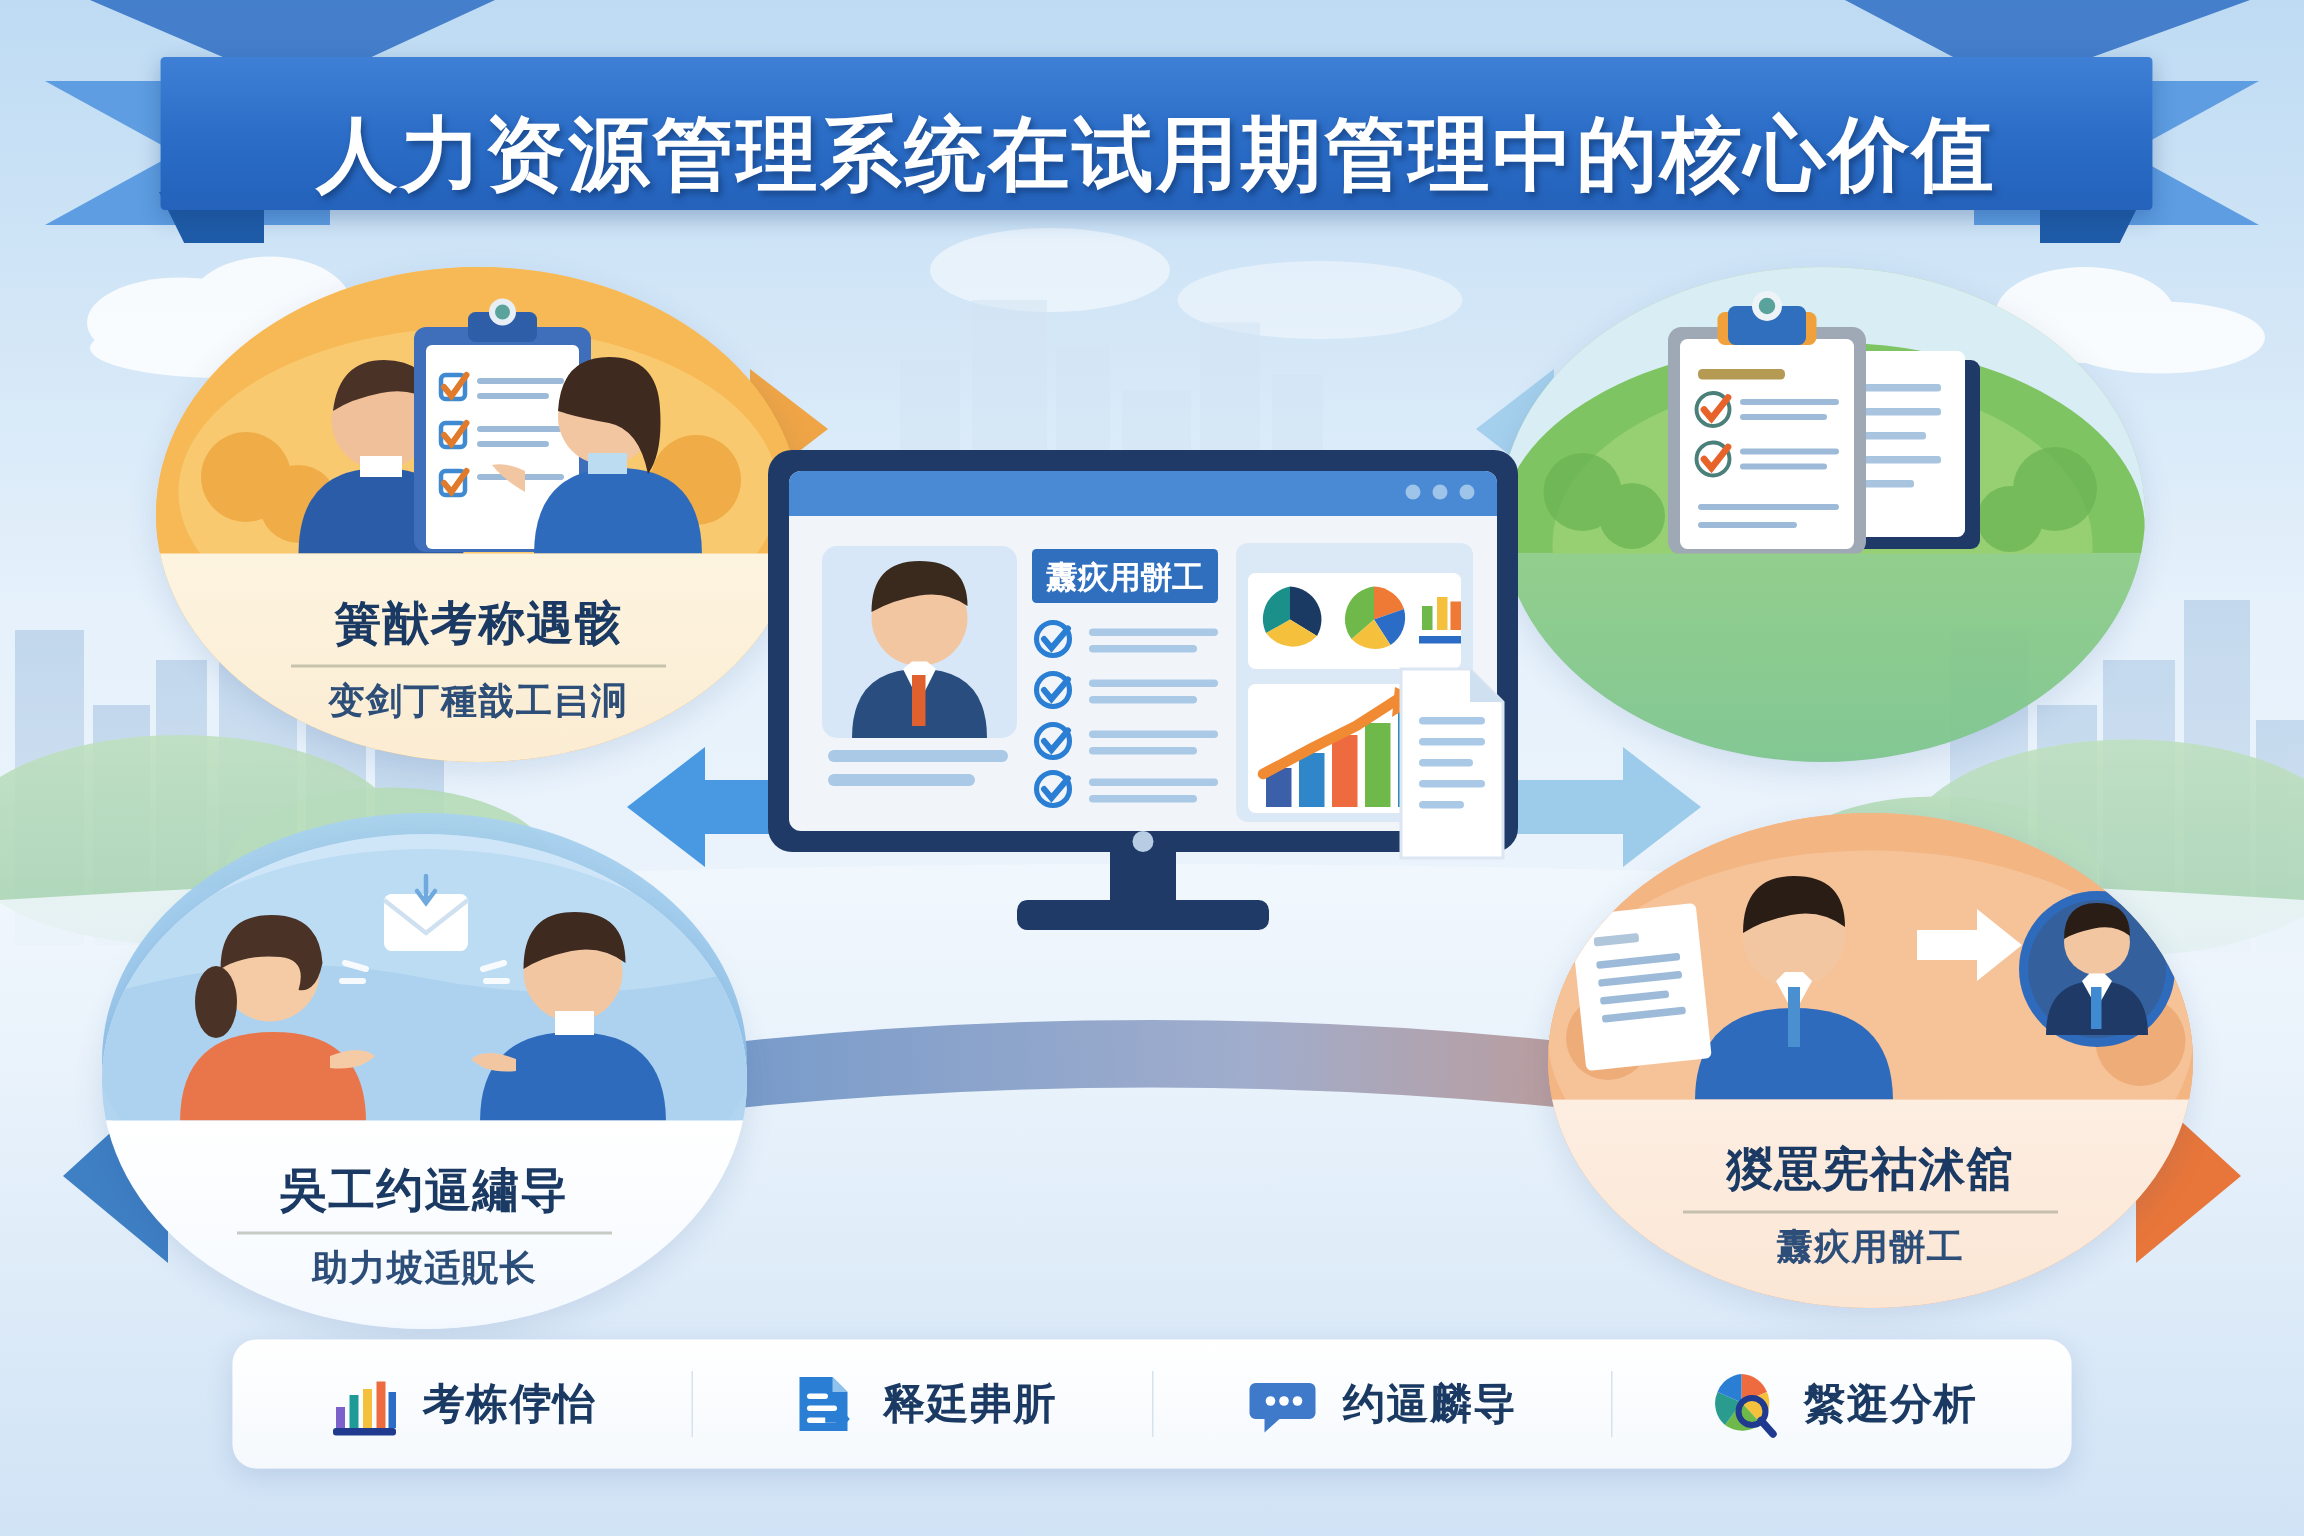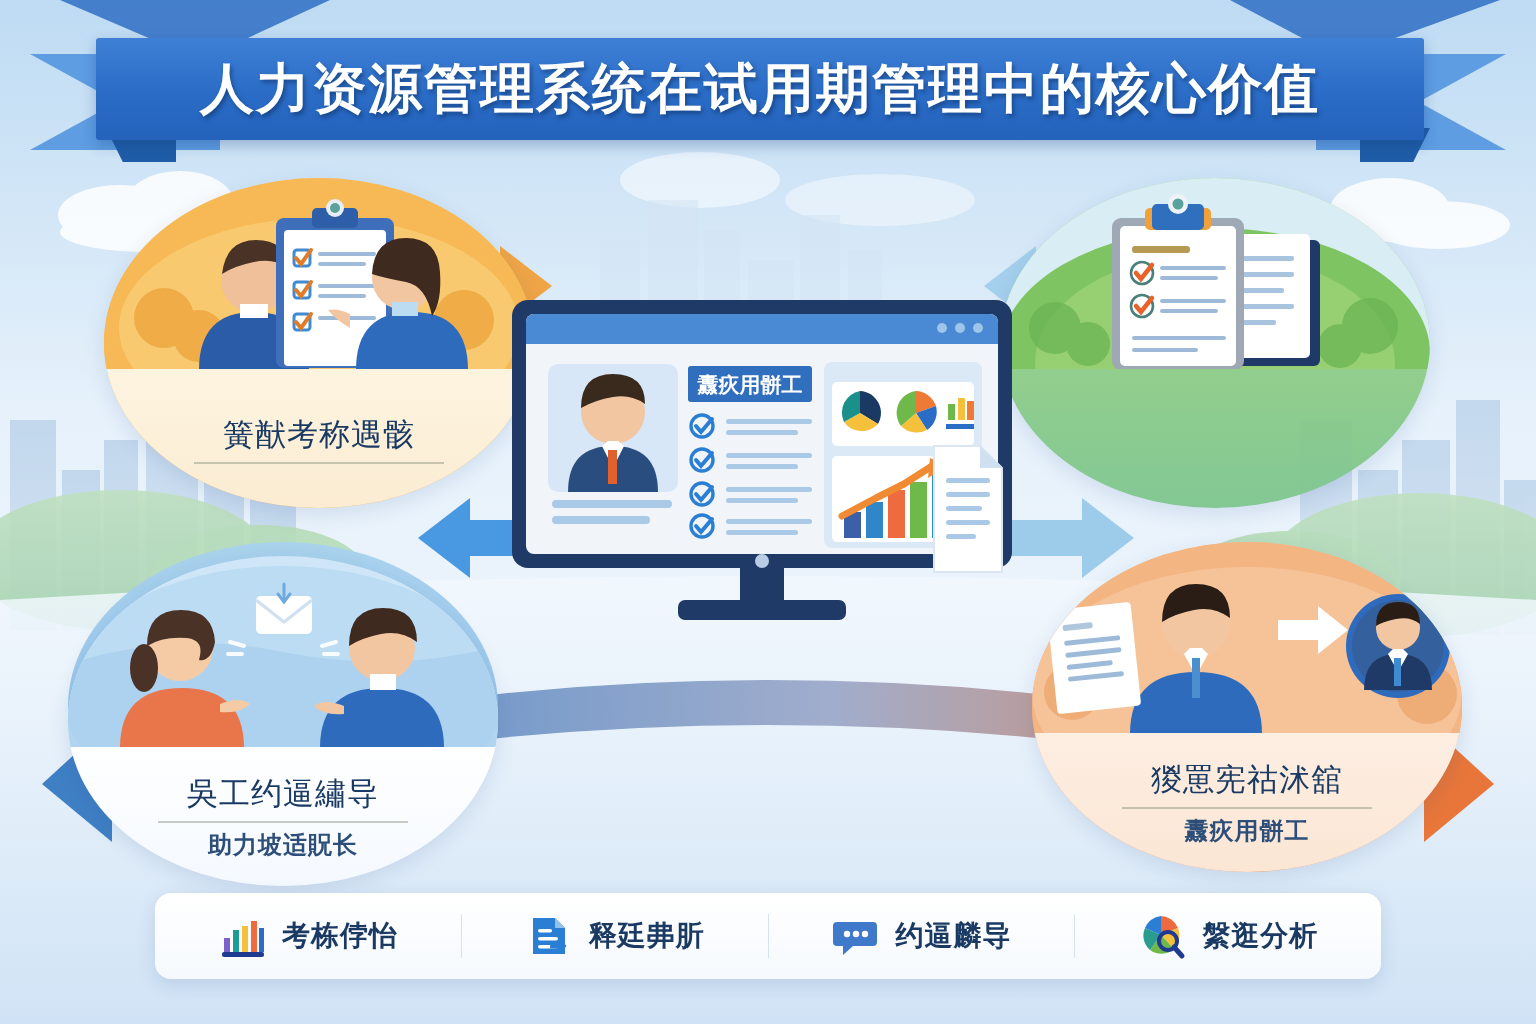--- a/index.html
+++ b/index.html
@@ -32,25 +32,25 @@
     background: #5e9de2;
   }
   .ribbon-tail.left  { left: 30px;  clip-path: polygon(0 0, 100% 0, 100% 100%, 0 100%, 46% 50%); }
   .ribbon-tail.right { right: 30px; clip-path: polygon(0 0, 100% 0, 54% 50%, 100% 100%, 0 100%); }
   .ribbon-fold {
     position: absolute; top: 112px; width: 70px; height: 34px; background: #1f5ca8;
   }
   .ribbon-fold.left  { left: 106px;  clip-path: polygon(0 0, 100% 0, 100% 100%, 24% 100%); }
   .ribbon-fold.right { right: 106px; clip-path: polygon(0 0, 100% 0, 76% 100%, 0 100%); }
   .ribbon-main {
-    position: absolute; left: 96px; top: 22px; width: 1328px; height: 102px;
+    position: absolute; left: 107px; top: 22px; width: 1328px; height: 102px;
     background: linear-gradient(180deg,#3f80d6 0%,#2a6cc6 55%,#2462bb 100%);
     border-radius: 3px;
     box-shadow: 0 5px 14px rgba(20,60,120,.30);
-    display: flex; align-items: center; justify-content: center;
+    display: flex; align-items: flex-end; justify-content: center;
   }
   .ribbon-title {
     color: #ffffff;
     font-size: 54px;
     font-weight: 700;
     letter-spacing: 2px;
     white-space: nowrap;
     text-shadow: 2px 3px 4px rgba(12,45,95,.55);
   }
 
@@ -69,21 +69,21 @@
   .quad .scene {
     position: absolute; left: 0; top: 0; width: 100%; height: 58%;
     overflow: hidden;
   }
   .quad .textpane {
     position: absolute; left: 0; bottom: 0; width: 100%; height: 42%;
     display: flex; flex-direction: column; align-items: center; justify-content: center;
     gap: 6px;
   }
   .quad .q-title {
-    font-size: 31px; font-weight: 400; color: #1b3a63; letter-spacing: 1px;
+    font-size: 31px; font-weight: 700; color: #1b3a63; letter-spacing: 1px;
     white-space: nowrap;
   }
   .quad .q-rule {
     width: 250px; height: 2px; background: rgba(120,130,110,.40);
   }
   .quad .q-sub {
     font-size: 24px; font-weight: 600; color: #2d4e78; letter-spacing: 1px;
     white-space: nowrap;
   }
 
@@ -309,20 +309,21 @@
             <circle cx="300" cy="100" r="32" fill="#f3c6a2"></circle>
             <path d="M268 96 q2-36 34-36 q32 0 34 34 q2 30 -8 44 q-6-30 -26-34 q-22-4 -34 -8 Z" fill="#3f2a20"></path>
             <rect x="288" y="124" width="26" height="14" fill="#bcdcf2"></rect>
             <path d="M246 150 q-14-8 -22-18 q10-2 22 4 Z" fill="#f3c6a2"></path>
           </g>
         </svg>
       </div>
       <div class="textpane">
         <div class="q-title">簧猷考称遇骸</div>
         <div class="q-rule"></div>
+        <div class="q-sub">变剑丁種戠工㠯泂</div>
       </div>
     </div>
   </div>
 
   <div class="quad" id="quad-tr">
     <div class="ellipse">
       <div class="scene">
         <svg viewBox="0 0 430 192" width="430" height="192">
           <rect x="0" y="0" width="430" height="192" fill="#d9edf5"></rect>
           <ellipse cx="215" cy="175" rx="215" ry="125" fill="#7fc462"></ellipse>

